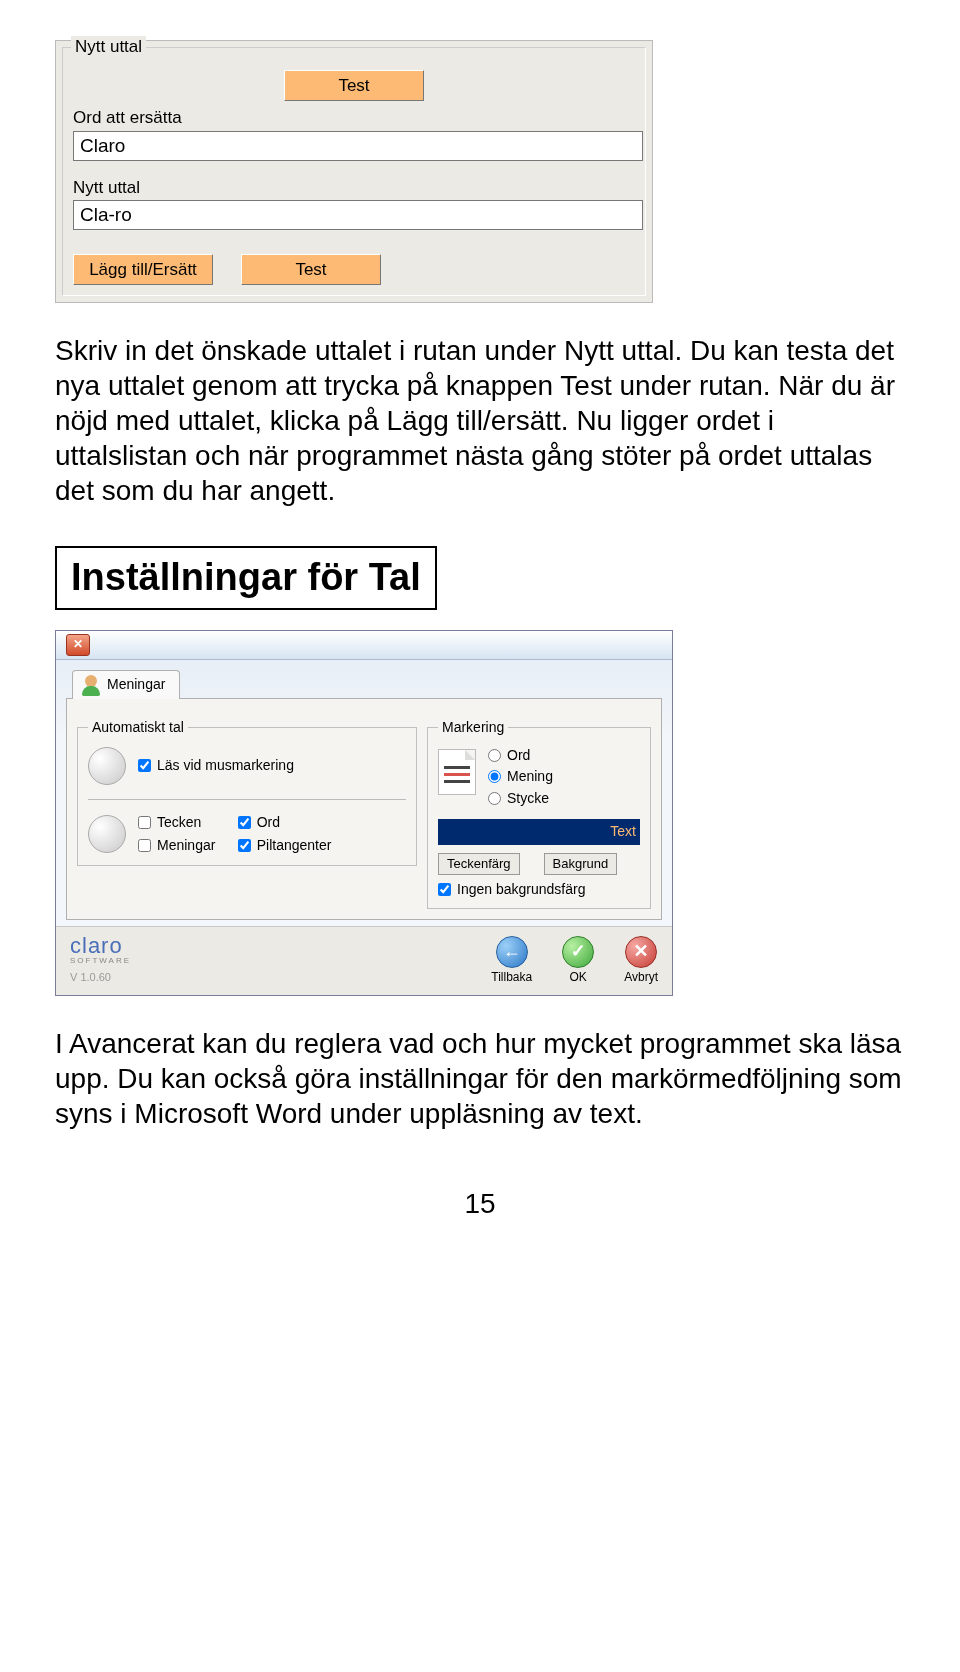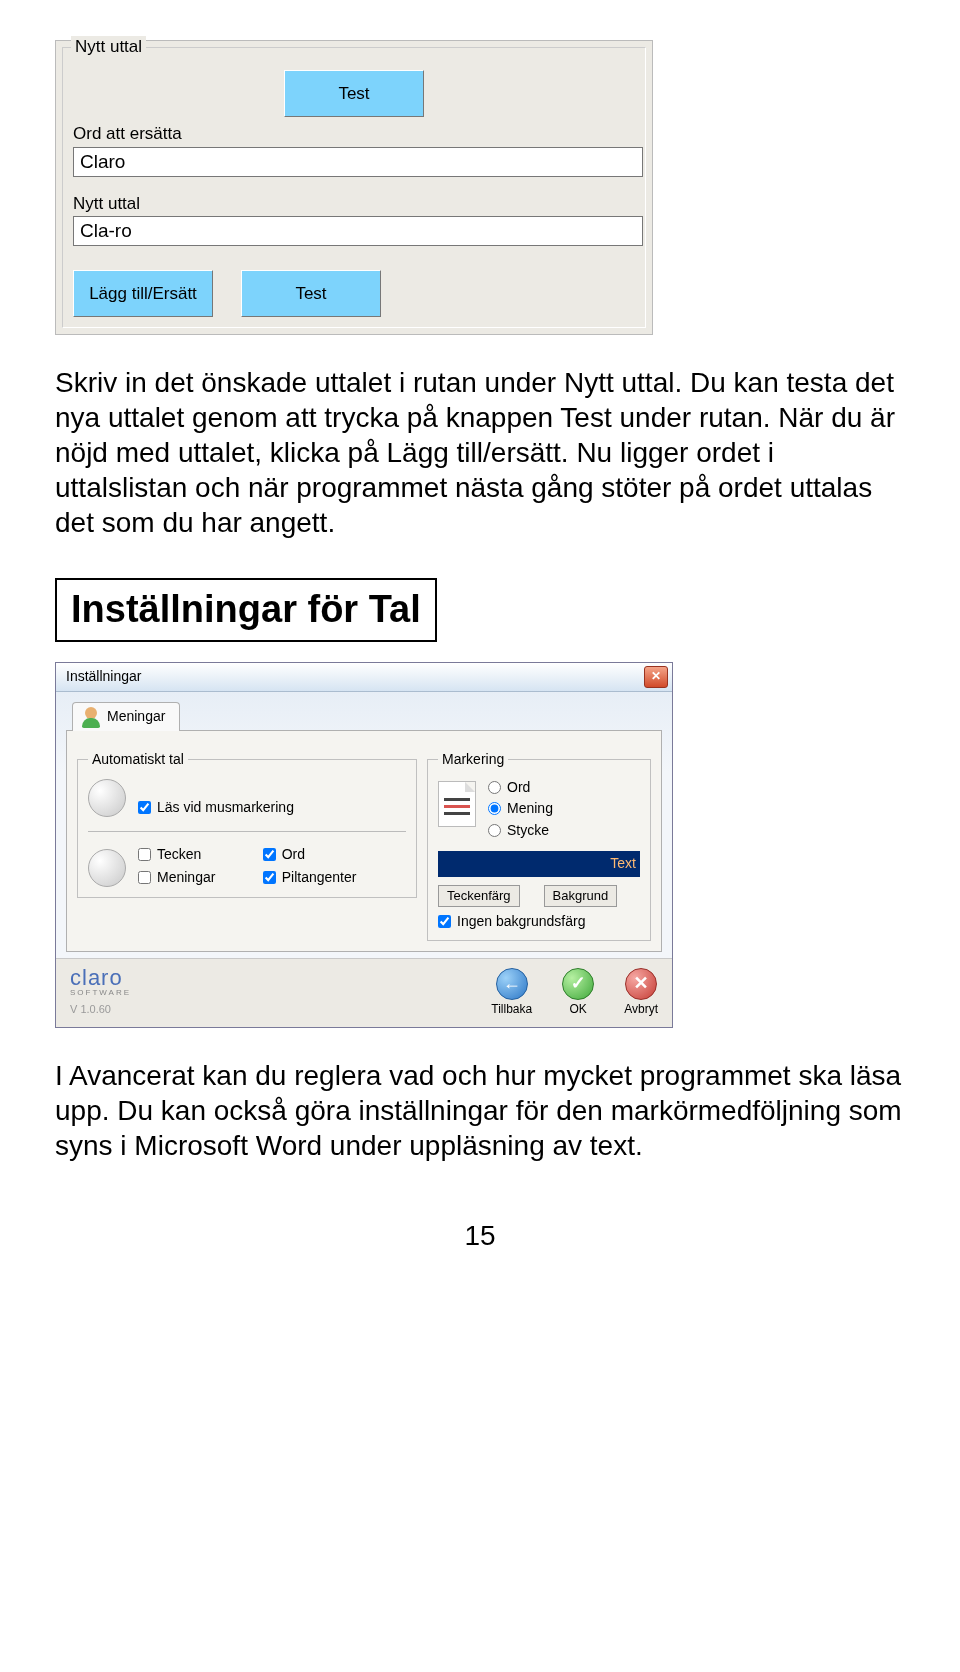--- a/index.html
+++ b/index.html
@@ -71,25 +71,25 @@
     border: 1px solid #777;
     background: #fff;
     font-family: Tahoma, Arial, sans-serif;
     font-size: 19px;
     padding: 2px 6px;
     box-sizing: border-box;
     margin-bottom: 10px;
   }
   .shot1 .btn {
     display: inline-block;
-    background: #7dd3fc;
+    background: #fdba74;
     border: 1px solid #777;
     border-top-color: #fff;
     border-left-color: #fff;
-    padding: 12px 12px;
+    padding: 4px 12px;
     min-width: 140px;
     text-align: center;
     font-size: 17px;
     box-sizing: border-box;
     margin-top: 6px;
   }
   .shot1 .btn-row-top {
     text-align: center;
     margin-top: 2px;
     margin-bottom: 6px;
@@ -166,40 +166,40 @@
     font-size: 14px;
   }
   .shot2 legend {
     font-size: 14px;
     padding: 0 4px;
   }
   .shot2 .left-col { flex: 1; }
   .shot2 .right-col { width: 224px; }
   .shot2 .auto-row {
     display: flex;
-    align-items: flex-end;
+    align-items: center;
     gap: 12px;
   }
   .shot2 .icon-disc {
     width: 36px;
     height: 36px;
     border-radius: 50%;
     background: radial-gradient(circle at 30% 30%, #fff, #c8c8c8);
     border: 1px solid #aaa;
     flex-shrink: 0;
   }
   .shot2 .hr {
     border: none;
     border-top: 1px solid #bbb;
     margin: 14px 0;
   }
   .shot2 .grid2 {
     display: grid;
     grid-template-columns: 1fr 1fr;
-    gap: 6px 31px;
+    gap: 6px 6px;
     margin-left: 48px;
   }
   .shot2 label.chk, .shot2 label.rad {
     display: flex;
     align-items: center;
     gap: 6px;
     font-size: 14px;
   }
   .shot2 input[type="checkbox"], .shot2 input[type="radio"] {
     margin: 0;
@@ -352,21 +352,20 @@
     </div>
   </div>
 
   <div class="para gap-top">Skriv in det önskade uttalet i rutan under Nytt uttal. Du kan testa det nya uttalet genom att trycka på knappen Test under rutan. När du är nöjd med uttalet, klicka på Lägg till/ersätt. Nu ligger ordet i uttalslistan och när programmet nästa gång stöter på ordet uttalas det som du har angett.</div>
 
   <div class="heading-box">Inställningar för Tal</div>
 
   
   <div class="shot2">
     <div class="titlebar">
-      <span class="title-text">Inställningar</span>
       <span class="close-btn">✕</span>
     </div>
     <div class="tab-area">
       <span class="tab-btn">
         <span class="adv-icon"></span>
         <span>Meningar</span>
       </span>
       <div class="tab-body">
         <div class="cols">
           <div class="left-col">

